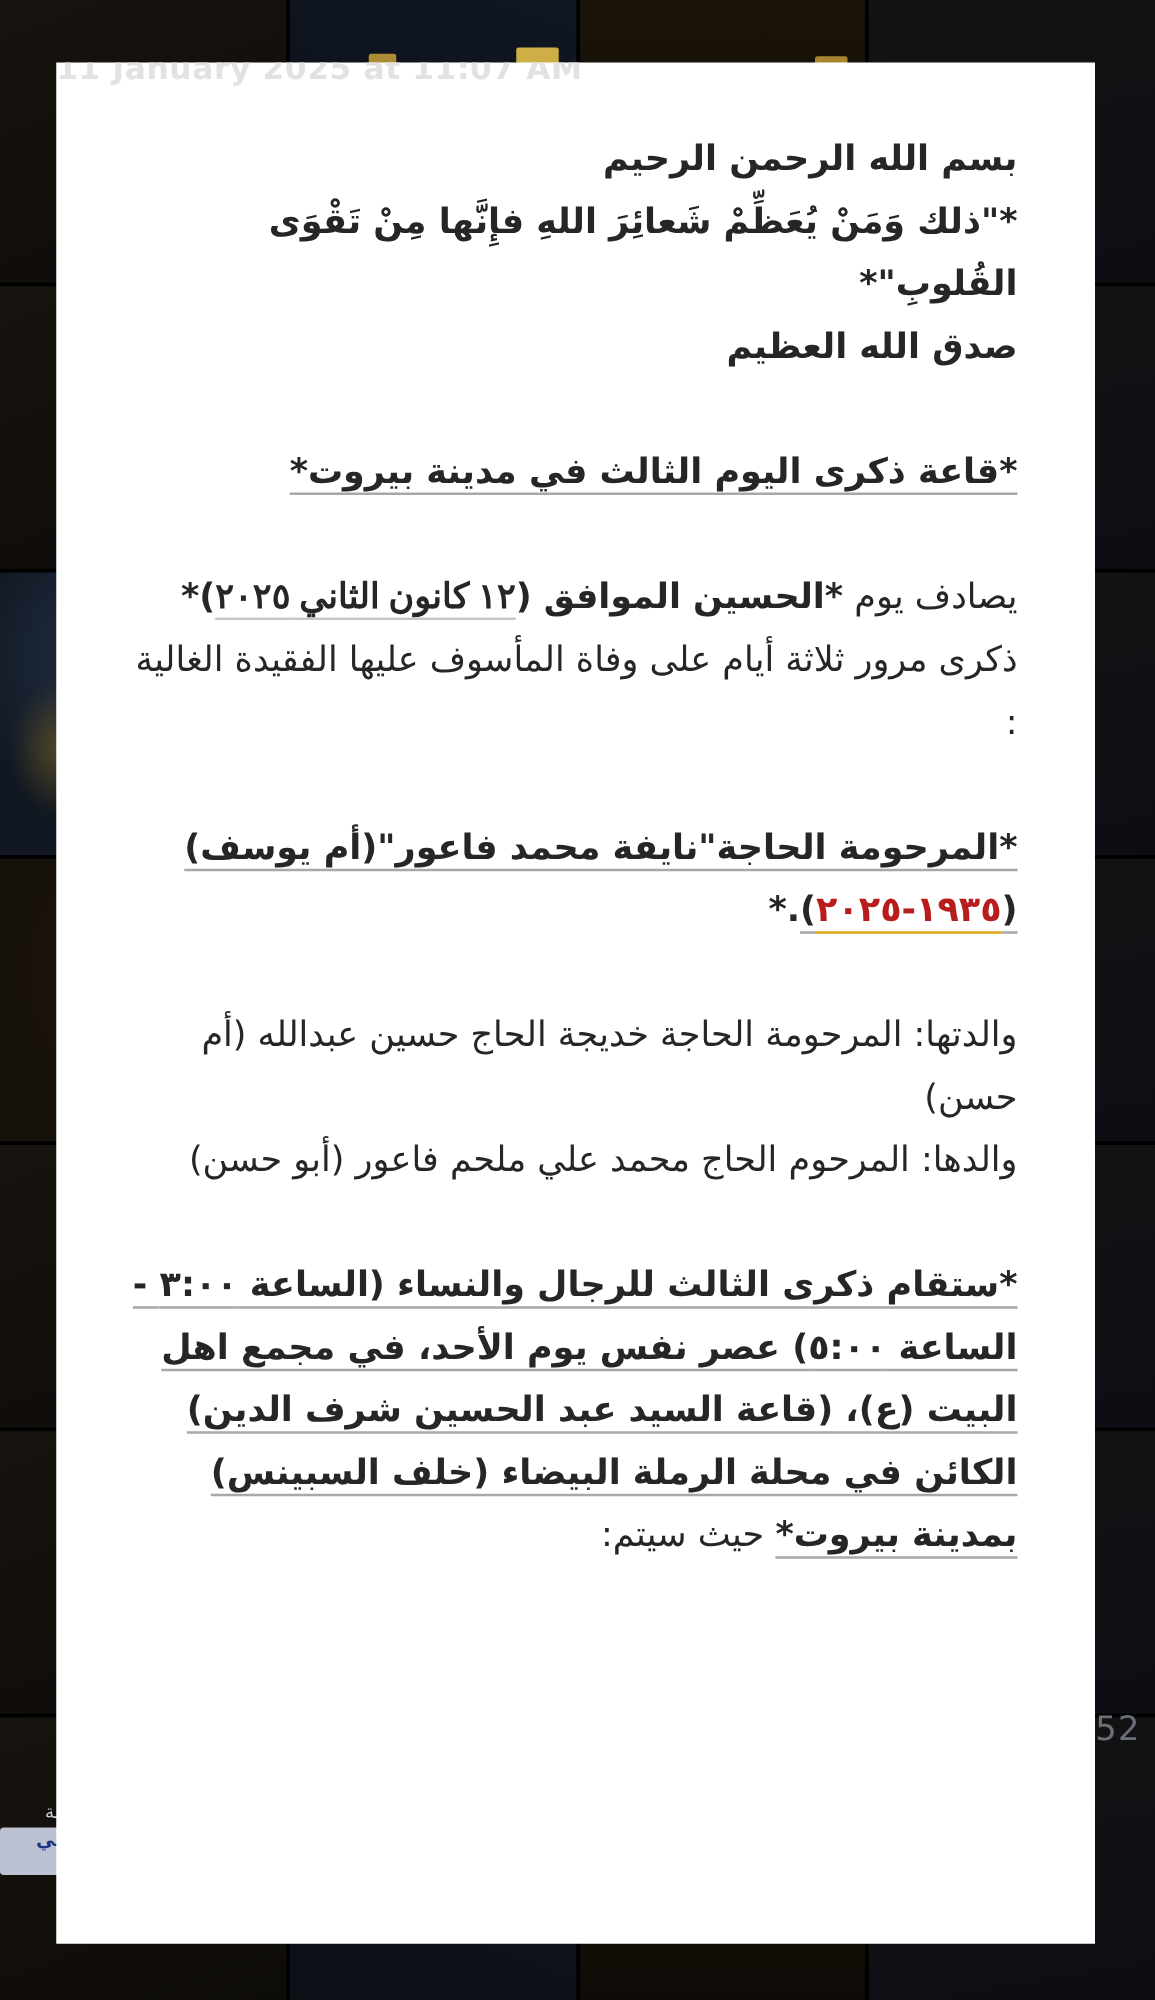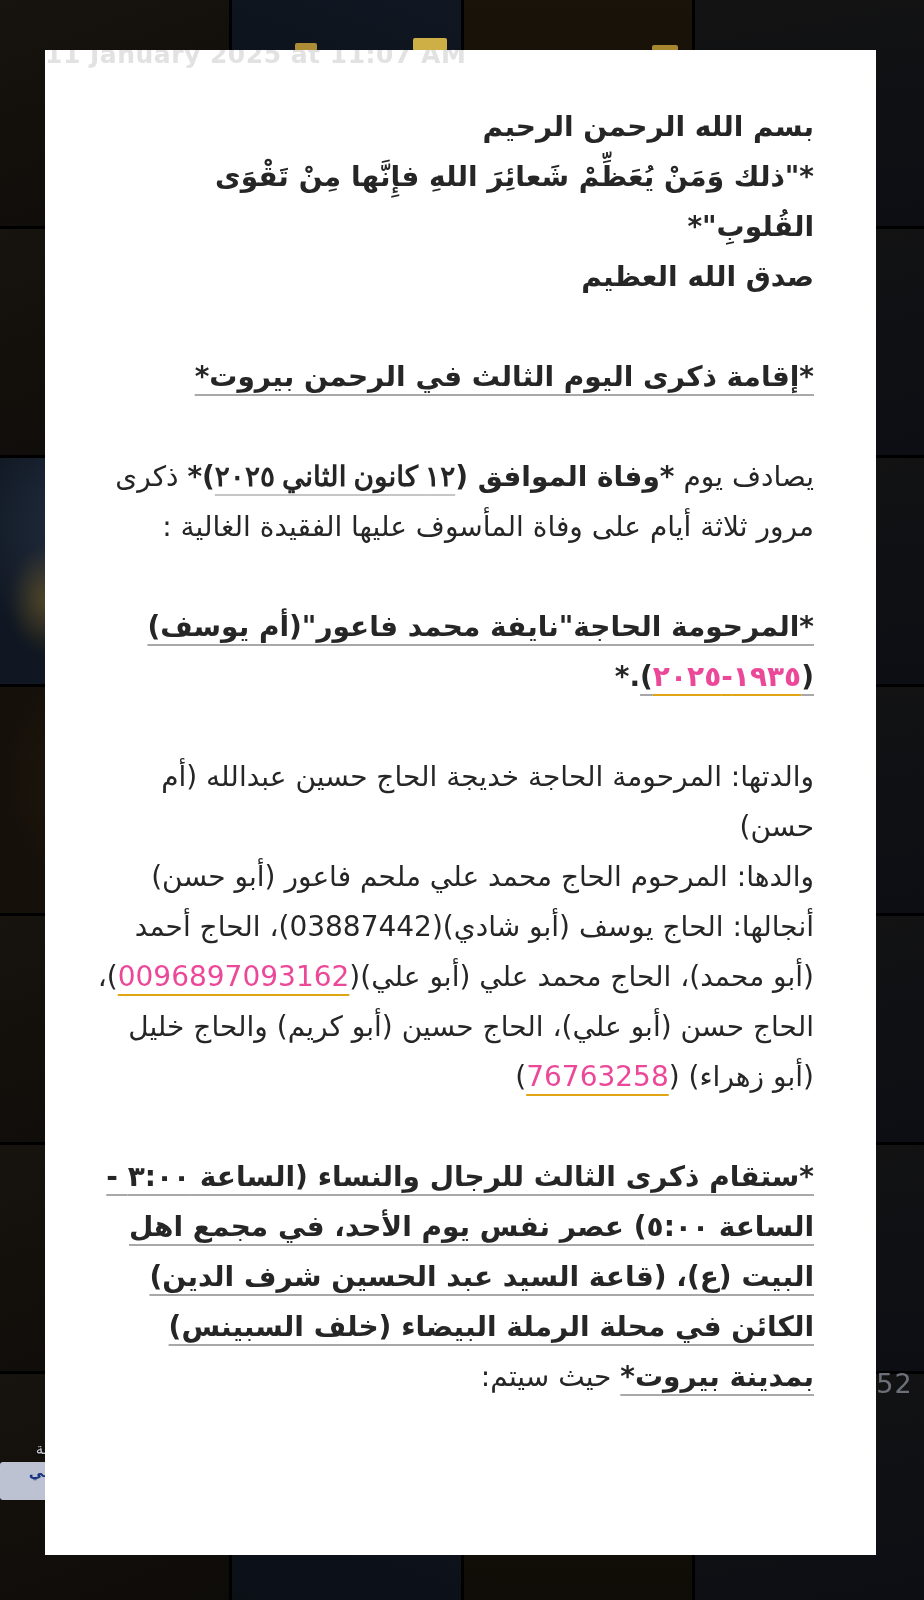--- a/index.html
+++ b/index.html
@@ -60,21 +60,21 @@
   .para{margin:0;text-align:right;}
   .para.spacer{height:50px;}
   .b{font-weight:bold;}
   .u{
     text-decoration:underline;
     text-decoration-thickness:2px;
     text-underline-offset:8px;
     text-decoration-color:#a8a8a8;
   }
   .gu{text-decoration-color:#c6c6c6;font-family:Liberation Serif, serif;}
-  .link{color:#ec4899;text-decoration-color:#dfa512;margin-top:20px;}
+  .link{color:#b91c1c;text-decoration-color:#dfa512;margin-top:20px;}
 </style>
 </head>
 <body>
 
 <div class="bg-grid">
   <div class="tile"></div>
   <div class="tile"></div>
   <div class="tile"></div>
   <div class="tile"></div>
   <div class="tile"></div>
@@ -112,25 +112,24 @@
   <div><span class="cap2">الرئيسية في الايفون</span></div>
 </div>
 
 <div class="card">
   <div class="timestamp">11 January 2025 at 11:07 AM</div>
   <div class="doc">
       <p class="para"><span class="b">بسم الله الرحمن الرحيم</span></p>
       <p class="para"><span class="b">*"ذلك وَمَنْ يُعَظِّمْ شَعائِرَ اللهِ فإِنَّها مِنْ تَقْوَى القُلوبِ"*</span></p>
       <p class="para"><span class="b">صدق الله العظيم</span></p>
       <p class="para spacer"></p>
-      <p class="para"><span class="b u">*إقامة ذكرى اليوم الثالث في الرحمن بيروت*</span></p>
+      <p class="para"><span class="b u">*قاعة ذكرى اليوم الثالث في مدينة بيروت*</span></p>
       <p class="para spacer"></p>
-      <p class="para"><span class="">يصادف يوم </span><span class="b">*وفاة الموافق (</span><span class="b u gu">١٢ كانون الثاني ٢٠٢٥</span><span class="b">)*</span><span class=""> ذكرى مرور ثلاثة أيام  على وفاة المأسوف عليها الفقيدة الغالية :</span></p>
+      <p class="para"><span class="">يصادف يوم </span><span class="b">*الحسين الموافق (</span><span class="b u gu">١٢ كانون الثاني ٢٠٢٥</span><span class="b">)*</span><span class=""> ذكرى مرور ثلاثة أيام  على وفاة المأسوف عليها الفقيدة الغالية :</span></p>
       <p class="para spacer"></p>
       <p class="para"><span class="b u">*المرحومة الحاجة"نايفة محمد فاعور"(أم يوسف) (</span><span class="b u link">١٩٣٥-٢٠٢٥</span><span class="b u">)</span><span class="b">.*</span></p>
       <p class="para spacer"></p>
       <p class="para"><span class="">والدتها: المرحومة الحاجة خديجة الحاج حسين عبدالله (أم حسن)</span></p>
       <p class="para"><span class="">والدها: المرحوم الحاج محمد علي ملحم فاعور (أبو حسن)</span></p>
-      <p class="para"><span class="">أنجالها: الحاج يوسف (أبو شادي)(03887442)، الحاج أحمد (أبو محمد)، الحاج محمد علي (أبو علي)(</span><span class="u link">0096897093162</span><span class="">)، الحاج حسن (أبو علي)، الحاج حسين (أبو كريم) والحاج خليل (أبو زهراء) (</span><span class="u link">76763258</span><span class="">)</span></p>
       <p class="para spacer"></p>
       <p class="para"><span class="b u">*ستقام ذكرى الثالث للرجال والنساء (الساعة ٣:٠٠ - الساعة ٥:٠٠) عصر نفس يوم الأحد، في مجمع اهل البيت (ع)، (قاعة السيد عبد الحسين شرف الدين) الكائن في محلة الرملة البيضاء (خلف السبينس) بمدينة بيروت*</span><span class=""> حيث سيتم:</span></p>
     </div>
 </div>
 
 </body></html>

